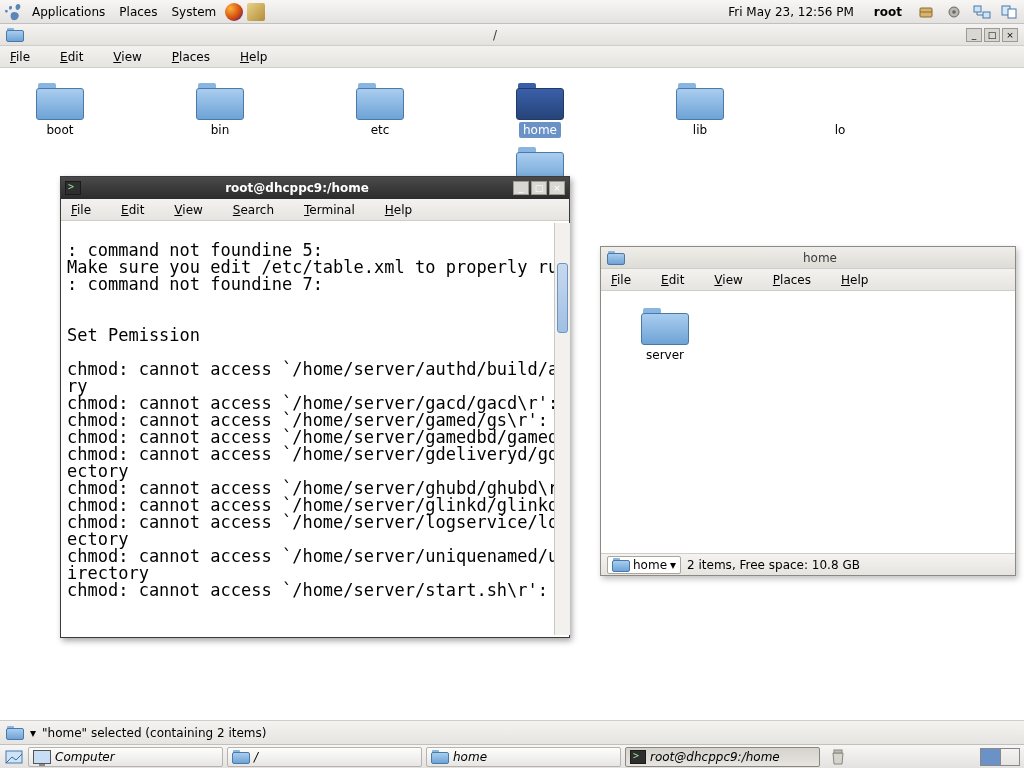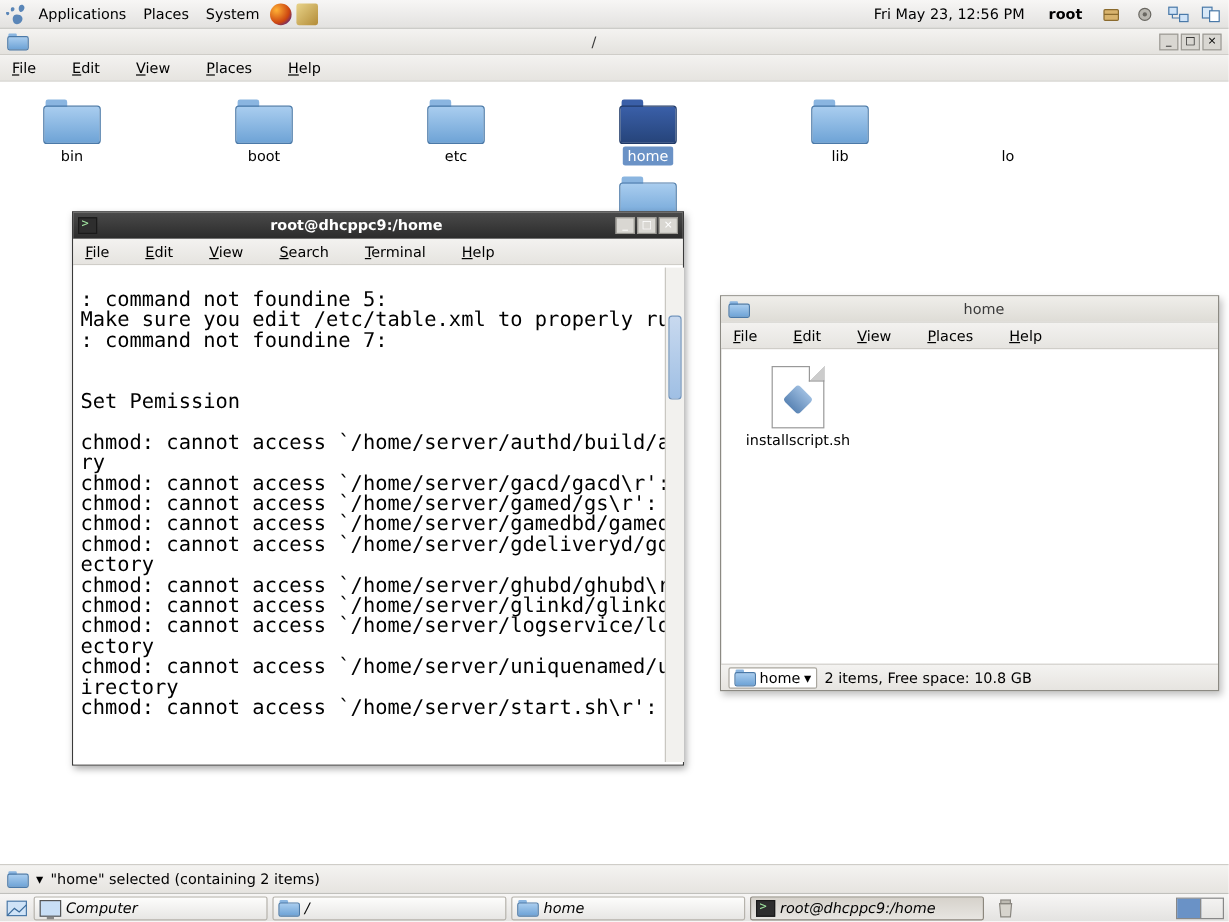--- a/index.html
+++ b/index.html
@@ -269,25 +269,25 @@
   <div class="menubar">
     <span class="mi"><u>F</u><span></span><span>ile</span></span>
     <span class="mi"><u>E</u>dit</span>
     <span class="mi"><u>V</u>iew</span>
     <span class="mi"><u>P</u>laces</span>
     <span class="mi"><u>H</u>elp</span>
   </div>
   <div class="iconview">
     <div class="fileicon">
         <div class="folder-glyph"></div>
+        <span class="lbl">boot</span>
+      </div>
+    <div class="fileicon">
+        <div class="folder-glyph"></div>
         <span class="lbl">bin</span>
-      </div>
-    <div class="fileicon">
-        <div class="folder-glyph"></div>
-        <span class="lbl">boot</span>
       </div>
     <div class="fileicon">
         <div class="folder-glyph"></div>
         <span class="lbl">etc</span>
       </div>
     <div class="fileicon selected">
         <div class="folder-glyph sel"></div>
         <span class="lbl">home</span>
       </div>
     <div class="fileicon">
@@ -363,22 +363,22 @@
   </div>
   <div class="menubar">
     <span class="mi"><u>F</u>ile</span>
     <span class="mi"><u>E</u>dit</span>
     <span class="mi"><u>V</u>iew</span>
     <span class="mi"><u>P</u>laces</span>
     <span class="mi"><u>H</u>elp</span>
   </div>
   <div class="homeview">
     <div class="fileicon">
-      <div class="script-glyph"></div>
-      <span class="lbl">installscript.sh</span>
+      <div class="folder-glyph"></div>
+      <span class="lbl">server</span>
     </div>
   </div>
   <div class="statusbar">
     <span class="loc-btn">
       <span class="small-folder"></span>
       <span>home</span>
       <span>▾</span>
     </span>
     <span>2 items, Free space: 10.8 GB</span>
   </div>

